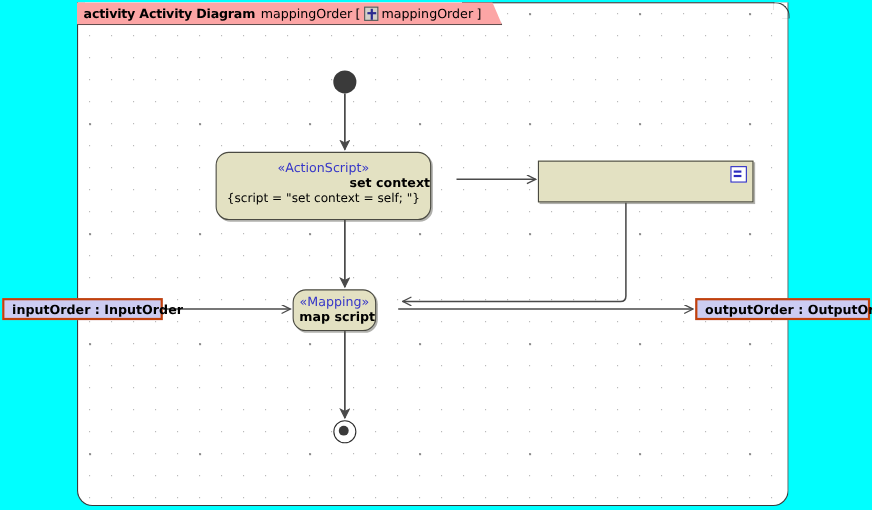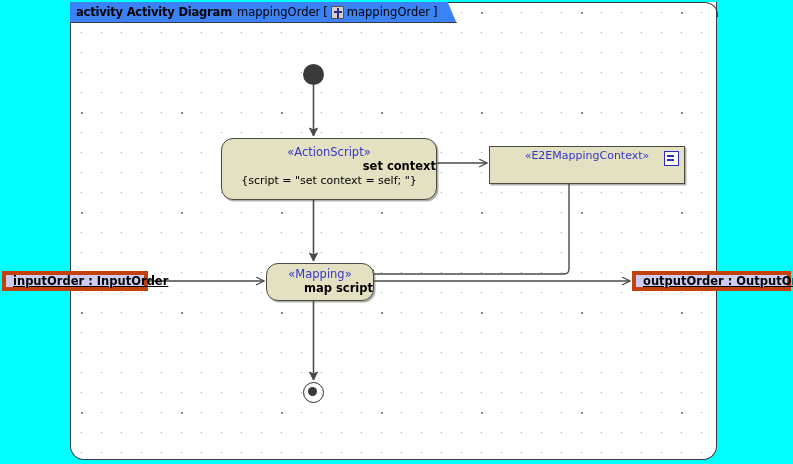--- a/index.html
+++ b/index.html
@@ -74,21 +74,21 @@
     box-sizing: border-box;
     background: transparent;
   }
 
   
   #frame-tab {
     position: absolute;
     left: 70px;
     top: 2px;
     height: 21px;
-    background: #3b82f6;
+    background: #fca5a5;
     border: 1px solid #3a3a3a;
     border-top: none;
     border-left: none;
     box-sizing: border-box;
     padding: 0 10px 0 6px;
     display: flex;
     align-items: center;
     white-space: nowrap;
     font-size: 11.5px;
     color: #000;
@@ -160,32 +160,32 @@
     text-align: right;
   }
   .nodebody {
     font-size: 11px;
     line-height: 14px;
     white-space: nowrap;
   }
 
   
   #action-set-context {
-    left: 221px;
+    left: 196px;
     top: 138px;
-    width: 216px;
+    width: 196px;
     height: 62px;
     padding-top: 6px;
   }
 
   
   #action-map-order {
     left: 266px;
     top: 263px;
-    width: 108px;
+    width: 76px;
     height: 38px;
     padding-top: 3px;
   }
 
   
   #object-context {
     left: 489px;
     top: 146px;
     width: 196px;
     height: 38px;
@@ -219,29 +219,28 @@
     left: 2px; top: 7px;
     width: 7px; height: 2px;
     background: #2b2bbf;
   }
 
   
   .pin {
     position: absolute;
     box-sizing: border-box;
     background: #ccccf2;
-    border: 4px solid #c2410c;
+    border: 2px solid #c2410c;
     font-weight: bold;
     font-size: 11.5px;
     color: #000;
     display: flex;
     align-items: center;
     white-space: nowrap;
     height: 20px;
-    text-decoration: underline;
   }
   #pin-input {
     left: 2px;
     top: 271px;
     width: 146px;
     padding-left: 7px;
   }
   #pin-output {
     left: 632px;
     top: 271px;
@@ -349,21 +348,20 @@
 
 <div id="initial-node"></div>
 
 <div class="node rounded" id="action-set-context">
   <div class="stereotype">«ActionScript»</div>
   <div class="nodename">set context</div>
   <div class="nodebody">{script = "set context = self; "}</div>
 </div>
 
 <div class="node" id="object-context">
-  <div class="stereotype">«E2EMappingContext»</div>
   <span class="obj-icon"></span>
 </div>
 
 <div class="node rounded" id="action-map-order">
   <div class="stereotype">«Mapping»</div>
   <div class="nodename">map script</div>
 </div>
 
 <div id="final-node"></div>
 

